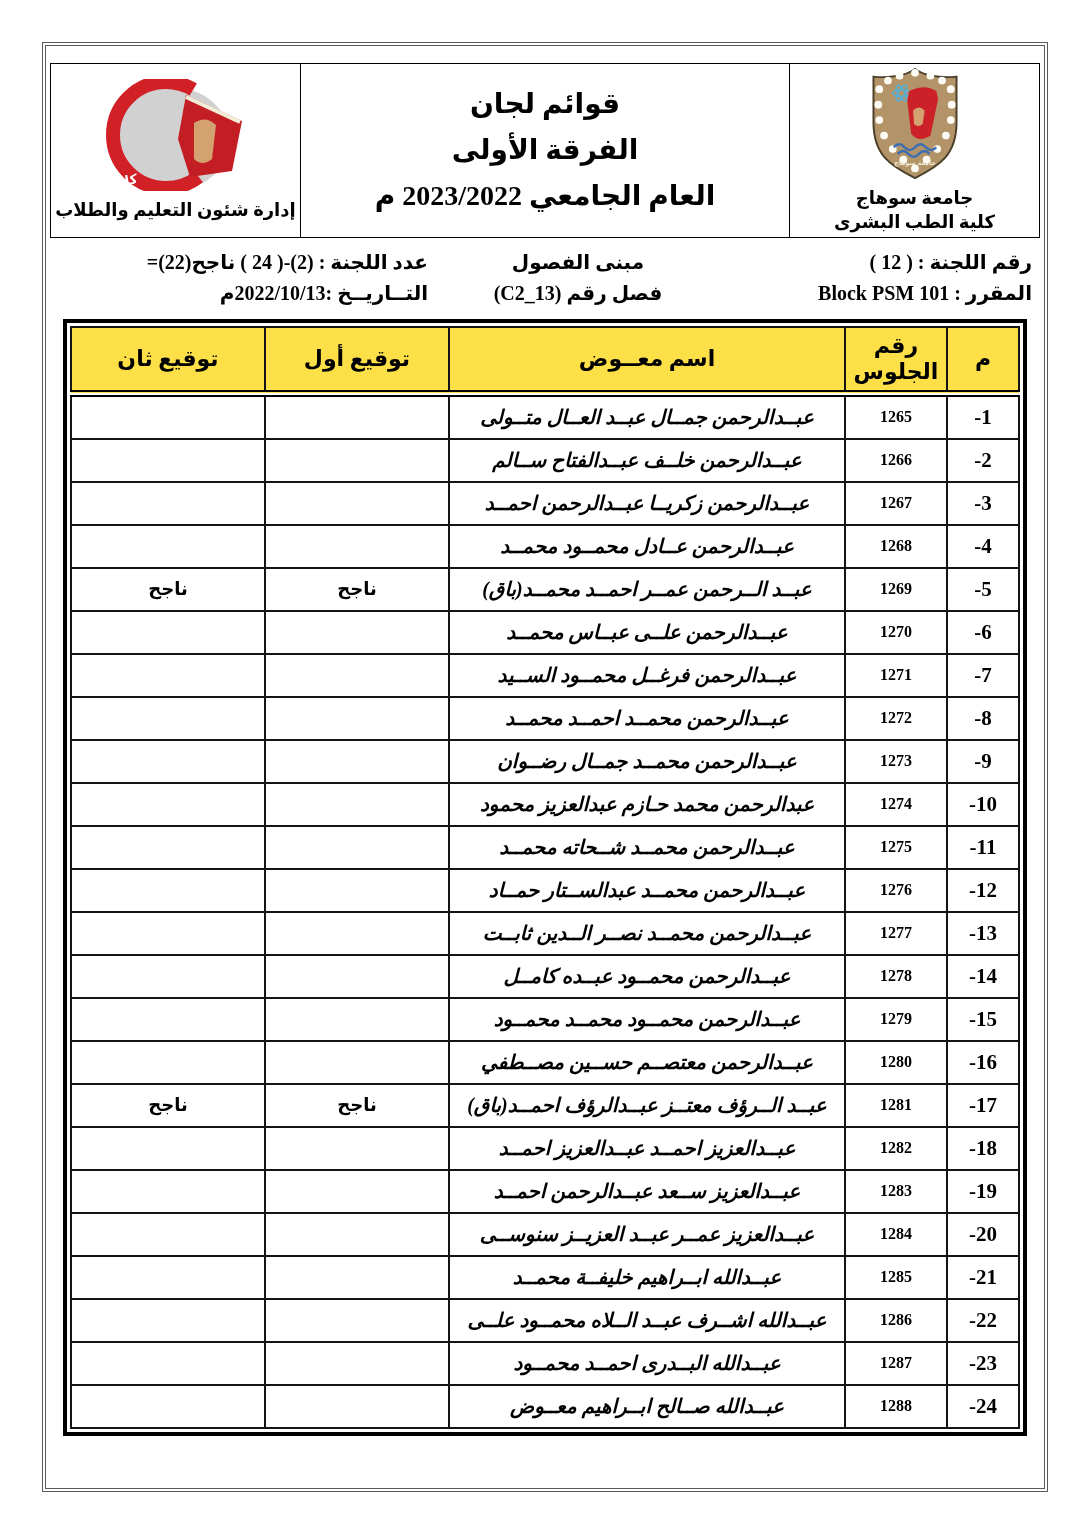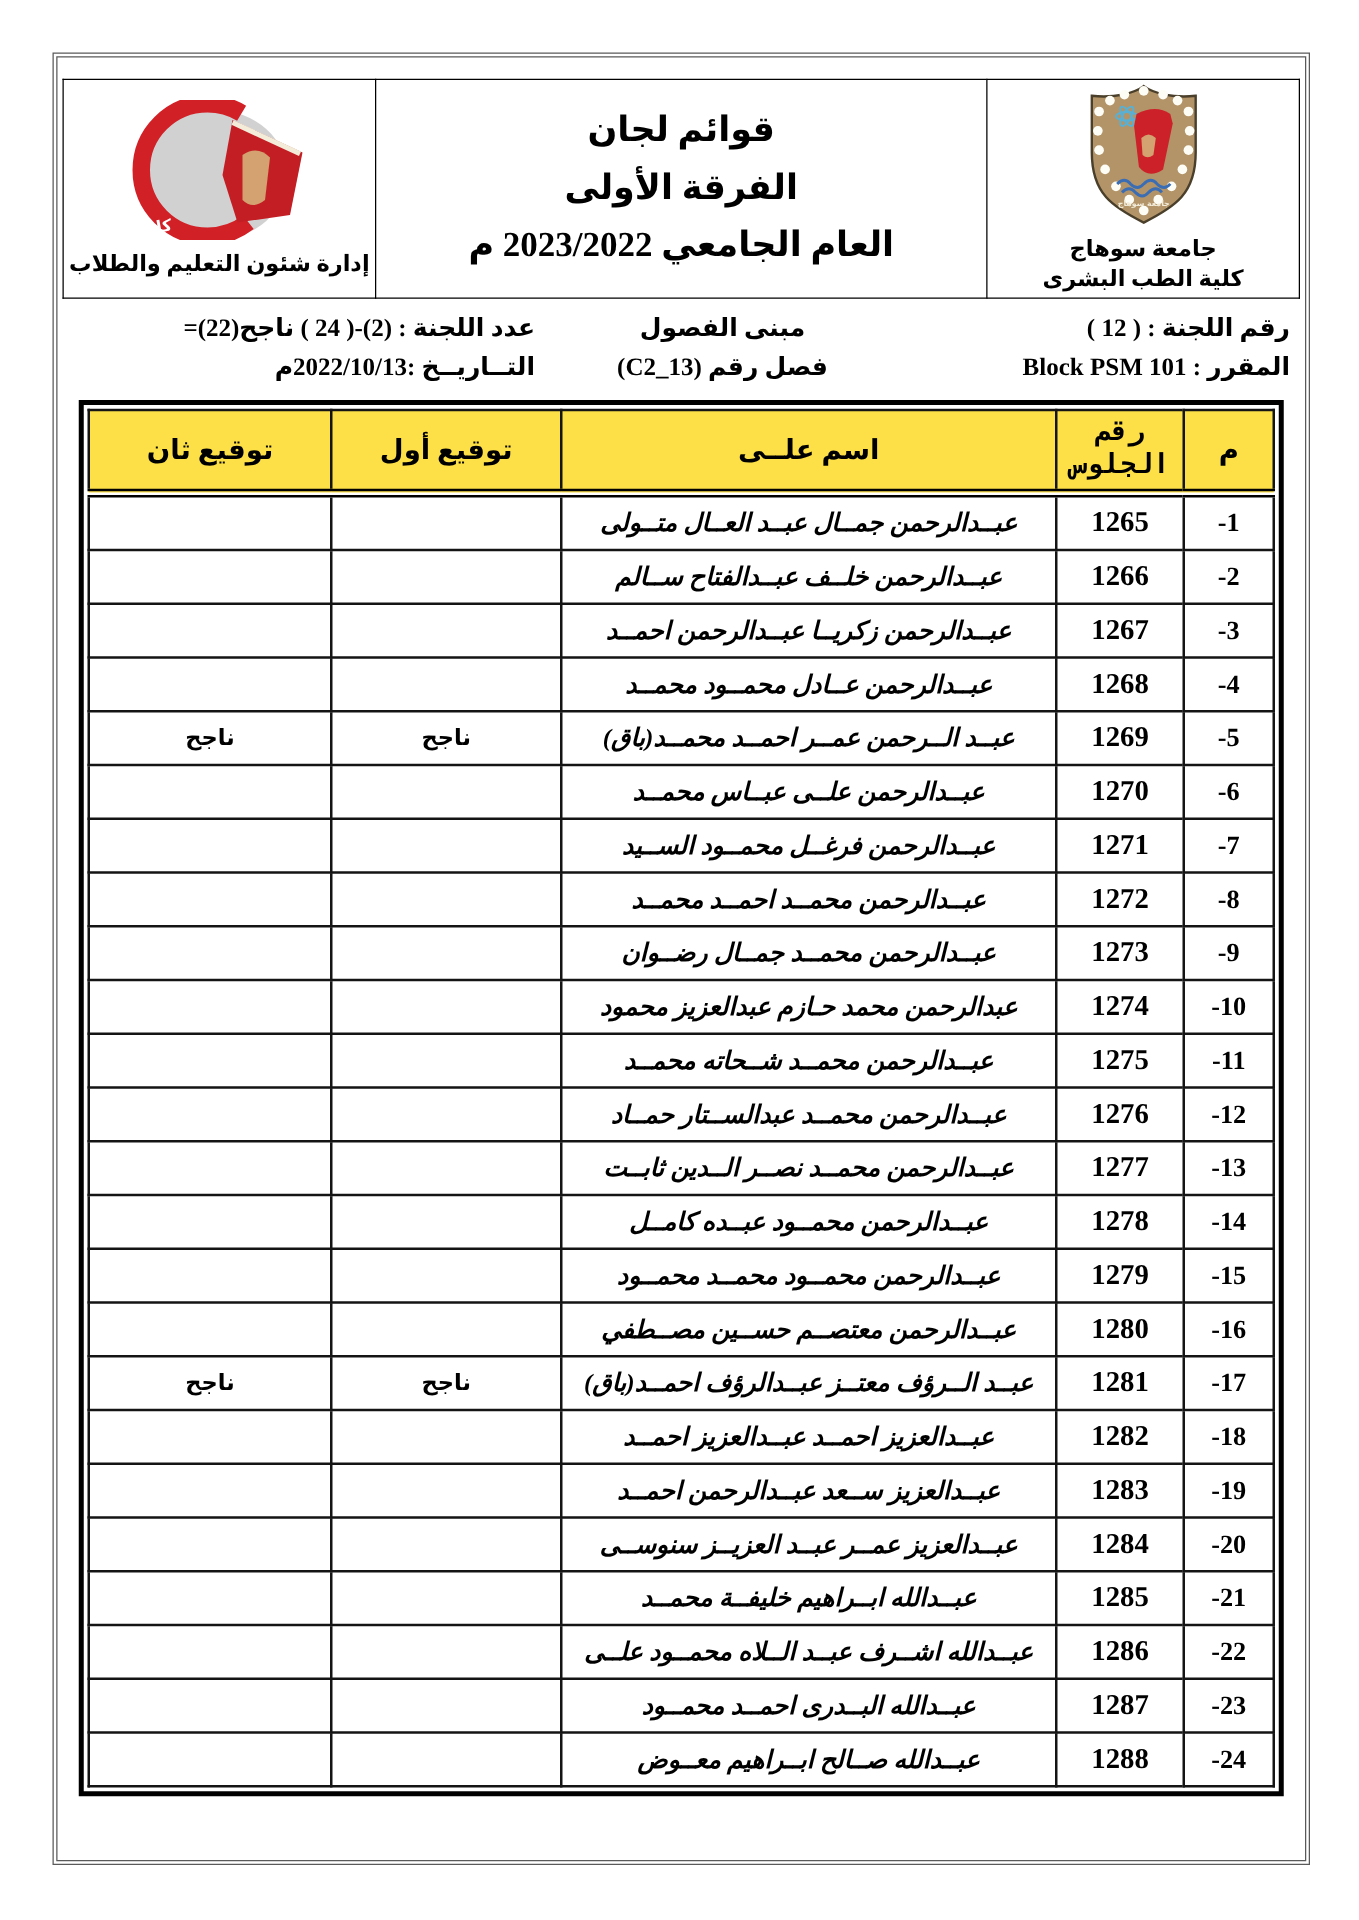--- a/index.html
+++ b/index.html
@@ -42,24 +42,24 @@
     background:#fde047;height:62px;font-size:22px;
     border-bottom:7px double #000;vertical-align:middle;
   }
   table.main tbody td{height:41px;vertical-align:middle;text-align:center;}
   .w-idx{width:62px;}
   .w-seat{width:92px;}
   .w-name{width:386px;}
   .w-sig1{width:174px;}
   .w-sig2{width:184px;}
   td.c-idx{font-size:21px;direction:ltr;}
-  td.c-seat{font-size:23px;direction:ltr;}
+  td.c-seat{font-size:16px;direction:ltr;}
   td.c-name{font-size:20px;white-space:nowrap;font-style:italic;}
   td.c-sig{font-size:18px;}
-  th.w-seat{font-size:20px;line-height:1.15;padding:0 2px;font-family:Liberation Mono, monospace;}
+  th.w-seat{font-size:20px;line-height:1.15;padding:0 2px;}
 </style>
 </head>
 <body dir="rtl">
 
 <div class="frame">
 
   <table class="header-box">
     <tbody>
         <tr>
       <td class="hc-right">
@@ -156,21 +156,21 @@
       </div>
     </div>
   </div>
 
   <div class="table-wrap">
     <table class="main">
       <thead>
         <tr>
           <th class="w-idx">م</th>
           <th class="w-seat">رقم الجلوس</th>
-          <th class="w-name">اسم علــى</th>
+          <th class="w-name">اسم معــوض</th>
           <th class="w-sig1">توقيع أول</th>
           <th class="w-sig2">توقيع ثان</th>
         </tr>
       </thead>
       <tbody>
   <tr>
     <td class="c-idx">-1</td>
     <td class="c-seat">1265</td>
     <td class="c-name">عبــدالرحمن جمــال عبــد العــال متــولى</td>
     <td class="c-sig"></td>

